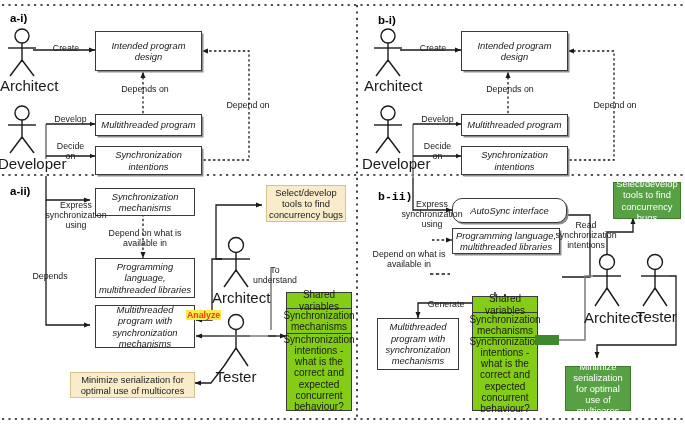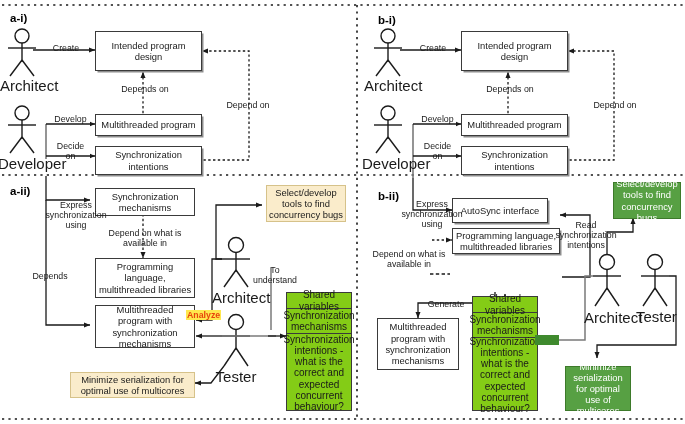--- a/index.html
+++ b/index.html
@@ -26,20 +26,21 @@
     position:absolute;
     box-sizing:border-box;
     border:1.2px solid #3a3a3a;
     background:#ffffff;
     display:flex;align-items:center;justify-content:center;
     text-align:center;
     font-size:9.4px;
     line-height:11.4px;
     color:#1a1a1a;
     padding:3px 2px;
+    font-style:italic;
   }
   .nodebox.shadowed{
     box-shadow:2px 2px 0 -0.5px #8d8d8d;
   }
   .yellowbox{
     position:absolute;
     box-sizing:border-box;
     border:1.1px solid #d6c28a;
     background:#faeccb;
     display:flex;align-items:center;justify-content:center;
@@ -297,21 +298,21 @@
     </g>
 
     <g>
       <path d="M669,276 L676,276 L676,345 L597,345 L597,358" stroke="#1a1a1a" stroke-width="1.3" fill="none" marker-end="url(#ah)"></path>
     </g>
   </svg>
 
   <div class="panel-label" style="left:10px;top:12px;">a-i)</div>
   <div class="panel-label" style="left:378px;top:14px;">b-i)</div>
   <div class="panel-label" style="left:10px;top:185px;">a-ii)</div>
-  <div class="panel-label" style="left:378px;top:190px;">b-ii)</div>
+  <div class="panel-label" style="left:378px;top:190px;font-family:Liberation Mono, monospace;">b-ii)</div>
 
   <div class="nodebox shadowed" style="left:95px;top:31px;width:107px;height:40px;">Intended program design</div>
   <div class="nodebox shadowed" style="left:95px;top:114px;width:107px;height:22px;">Multithreaded program</div>
   <div class="nodebox shadowed" style="left:95px;top:146px;width:107px;height:29px;">Synchronization intentions</div>
 
   <div class="actorlabel" style="left:0px;top:77px;width:48px;">Architect</div>
   <div class="actorlabel" style="left:-2px;top:155px;width:52px;">Developer</div>
 
   <div class="edgelabel" style="left:50px;top:43px;width:32px;">Create</div>
   <div class="edgelabel" style="left:117px;top:84px;width:56px;">Depends on</div>
@@ -353,21 +354,21 @@
   <div class="edgelabel" style="left:42px;top:200px;width:68px;">Express
 synchronization
 using</div>
   <div class="edgelabel" style="left:105px;top:228px;width:80px;">Depend on what is
 available in</div>
   <div class="edgelabel" style="left:29px;top:271px;width:42px;">Depends</div>
   <div class="edgelabel" style="left:252px;top:265px;width:46px;">To
 understand</div>
   <div class="hl-analyze" style="left:186px;top:310px;">Analyze</div>
 
-  <div class="nodebox shadowed" style="left:452px;top:198px;width:96px;height:25px;">AutoSync interface</div>
+  <div class="nodebox shadowed" style="left:452px;top:198px;width:115px;height:25px;border-radius:10px;">AutoSync interface</div>
   <div class="nodebox shadowed" style="left:452px;top:228px;width:108px;height:26px;">Programming language, multithreaded libraries</div>
   <div class="nodebox" style="left:377px;top:318px;width:82px;height:52px;">Multithreaded program with synchronization mechanisms</div>
 
   <div class="greenbox" style="left:613px;top:182px;width:68px;height:37px;">Select/develop tools to find concurrency bugs</div>
   <div class="greenbox" style="left:565px;top:366px;width:66px;height:45px;">Minimize serialization for optimal use of multicores</div>
 
   <div class="tablebox" style="left:472px;top:296px;width:66px;height:115px;">
     <div class="trow" style="height:16px;">Shared variables</div>
     <div class="trow" style="height:25px;">Synchronization mechanisms</div>
     <div class="trow" style="height:74px;">Synchronization intentions - what is the correct and expected concurrent behaviour?</div>

